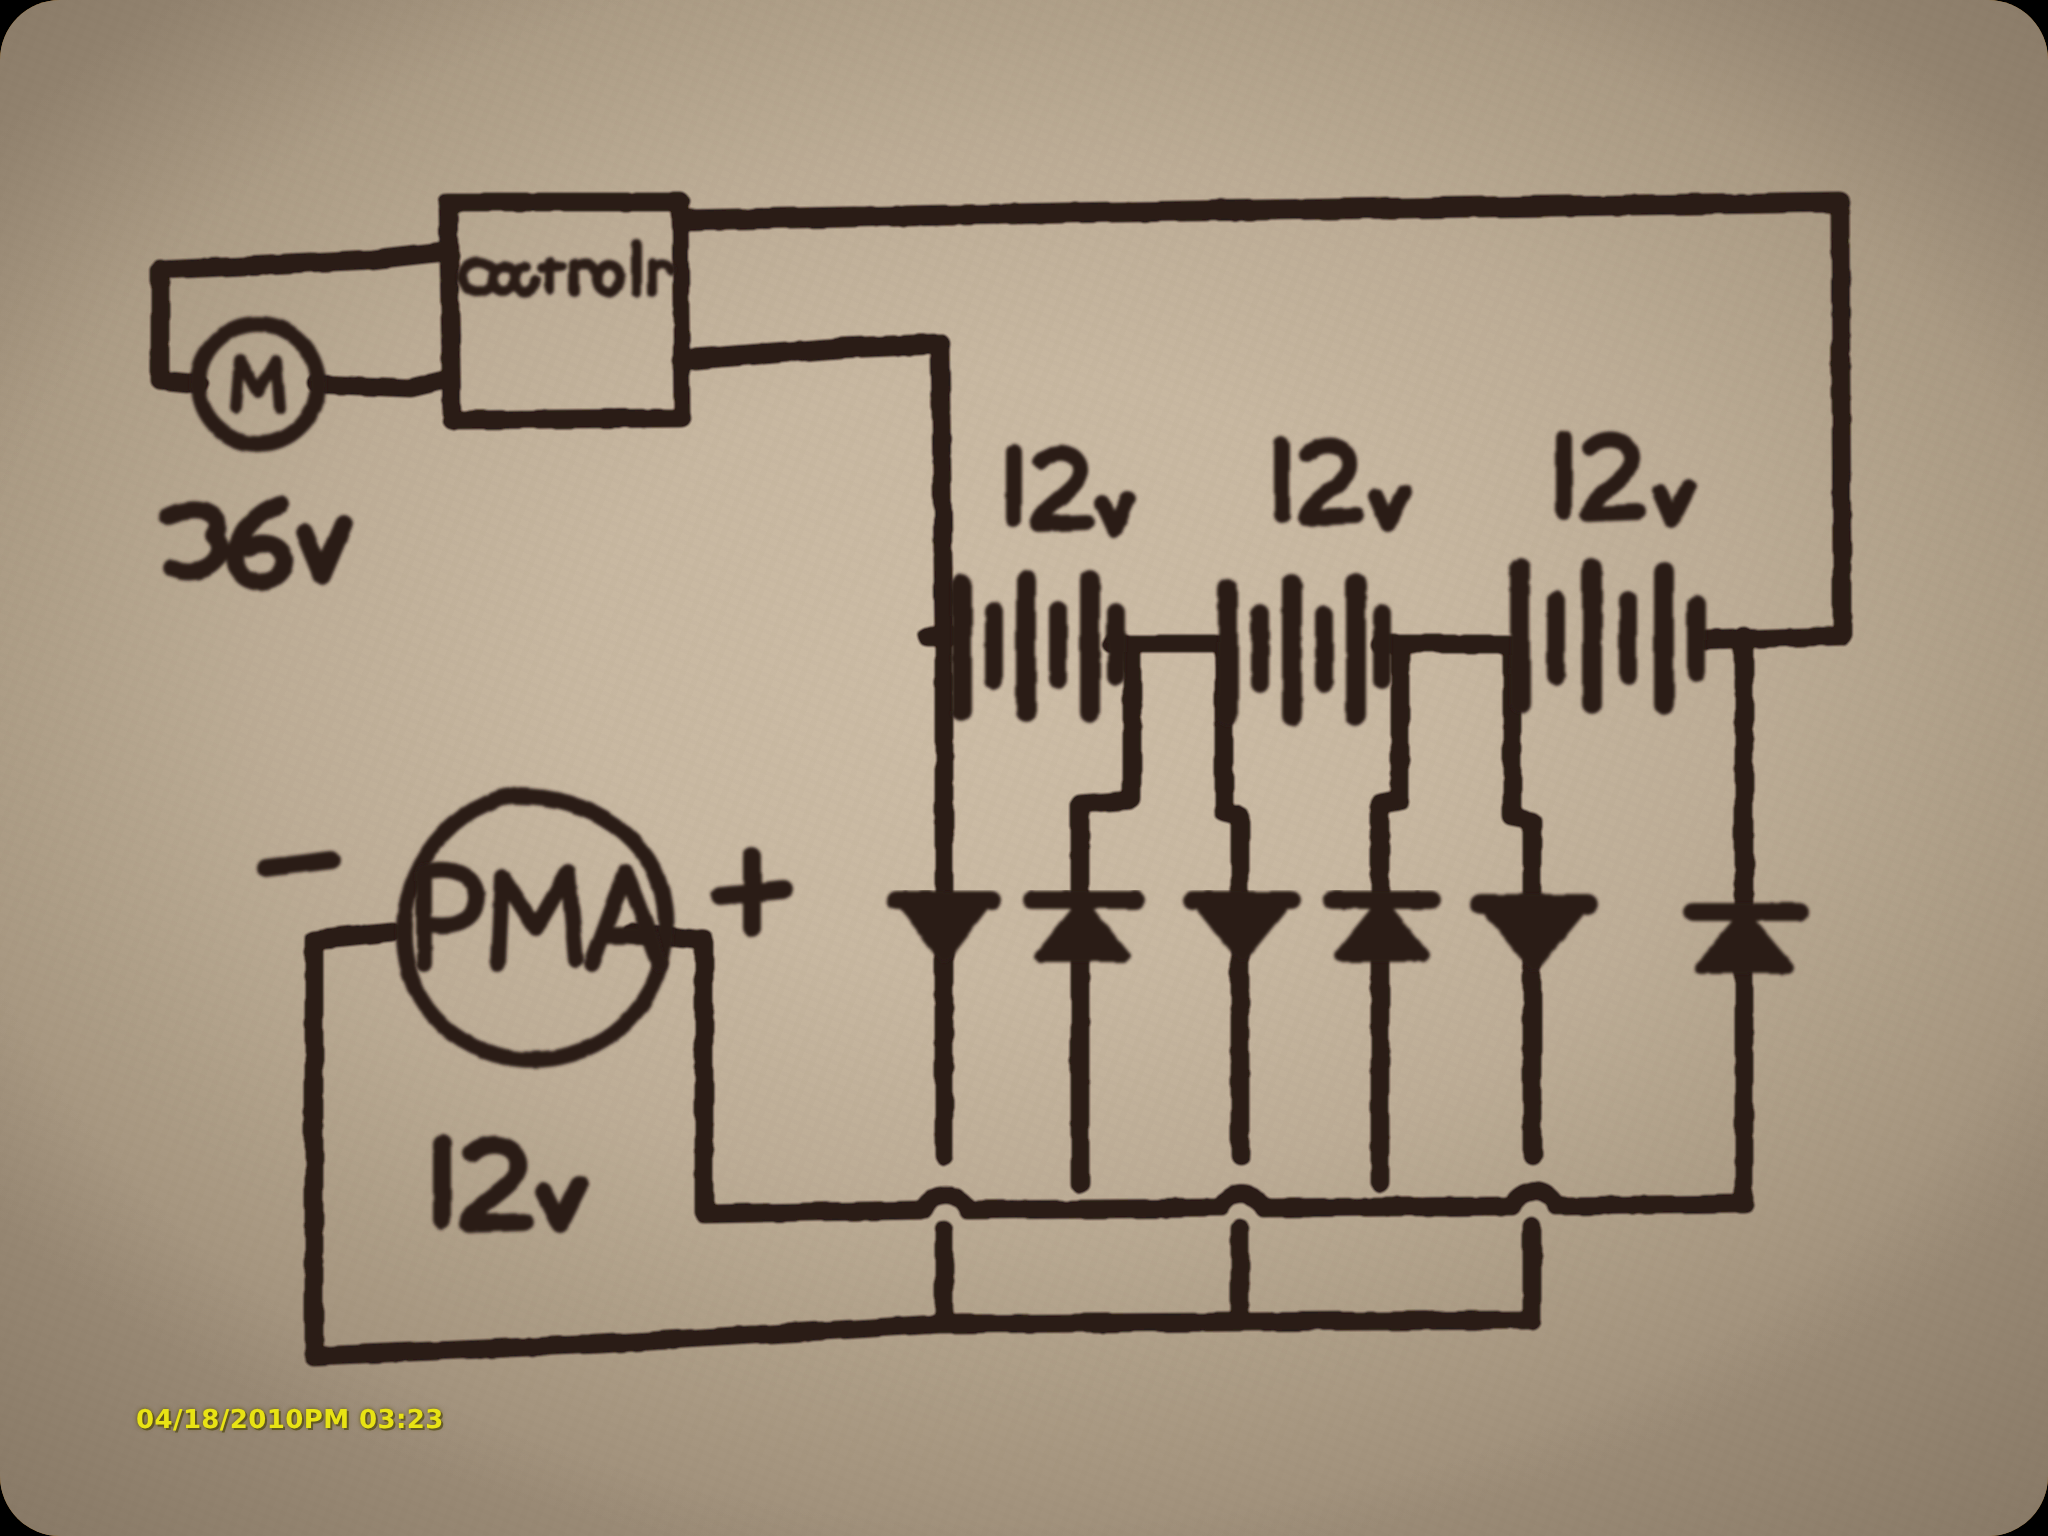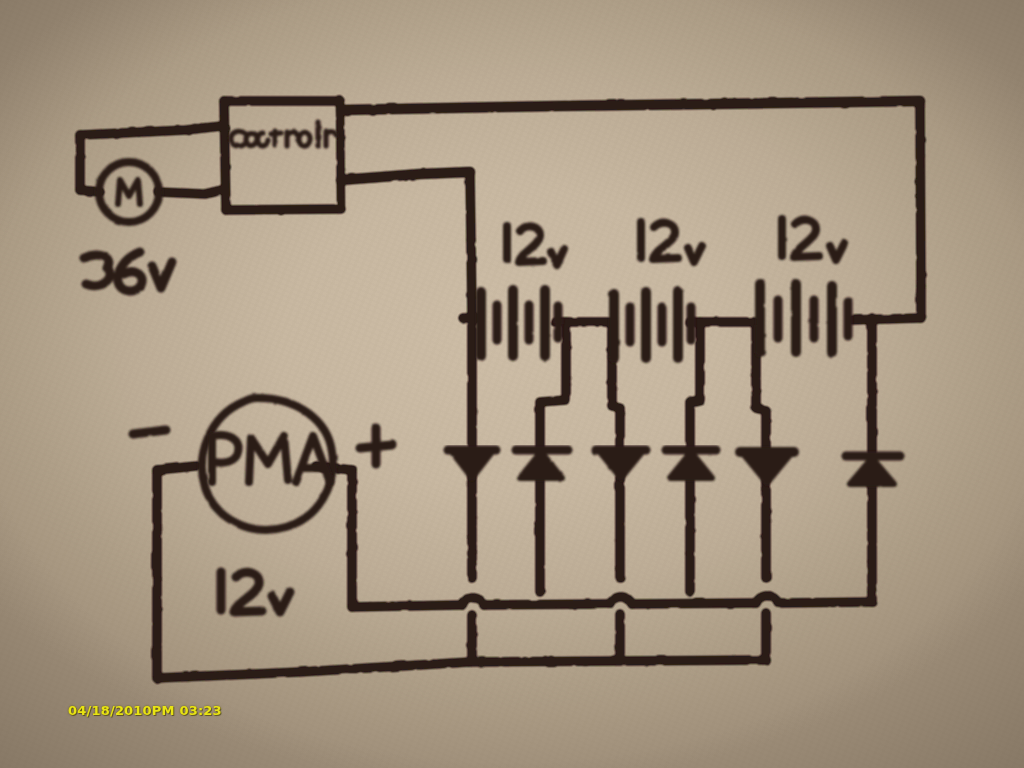--- a/index.html
+++ b/index.html
@@ -8,20 +8,21 @@
     padding: 0;
     background: #000;
   }
   #photo {
     position: relative;
     width: 1024px;
     height: 768px;
     overflow: hidden;
     font-family: "DejaVu Sans", sans-serif;
     background: #a16207;
+    border-radius: 30px;
   }
   
   #paper {
     position: absolute;
     inset: 0;
     background:
       radial-gradient(ellipse 62% 58% at 49% 44%,
         #cdbda6 0%,
         #c8b8a1 34%,
         #bdad96 58%,

